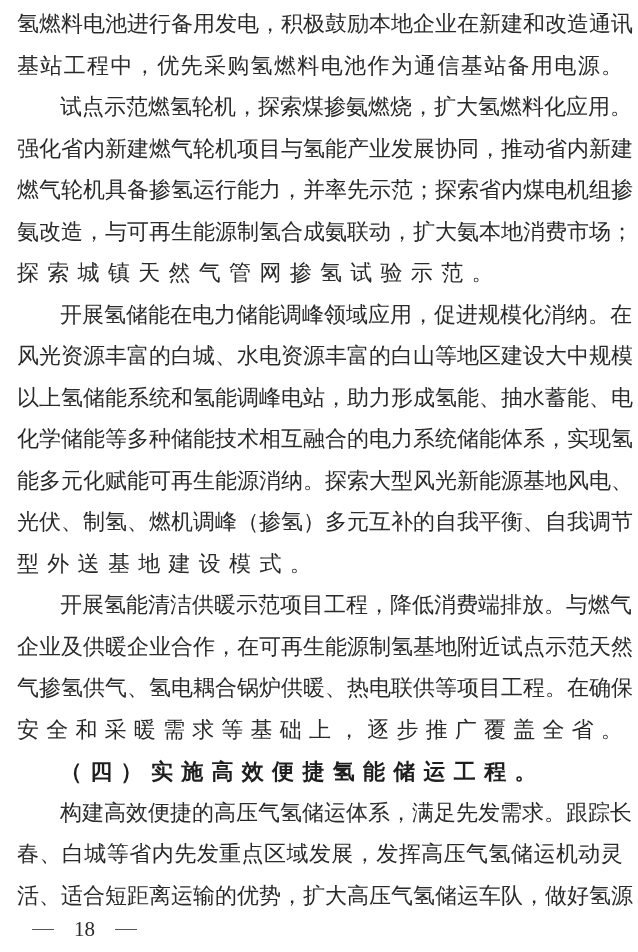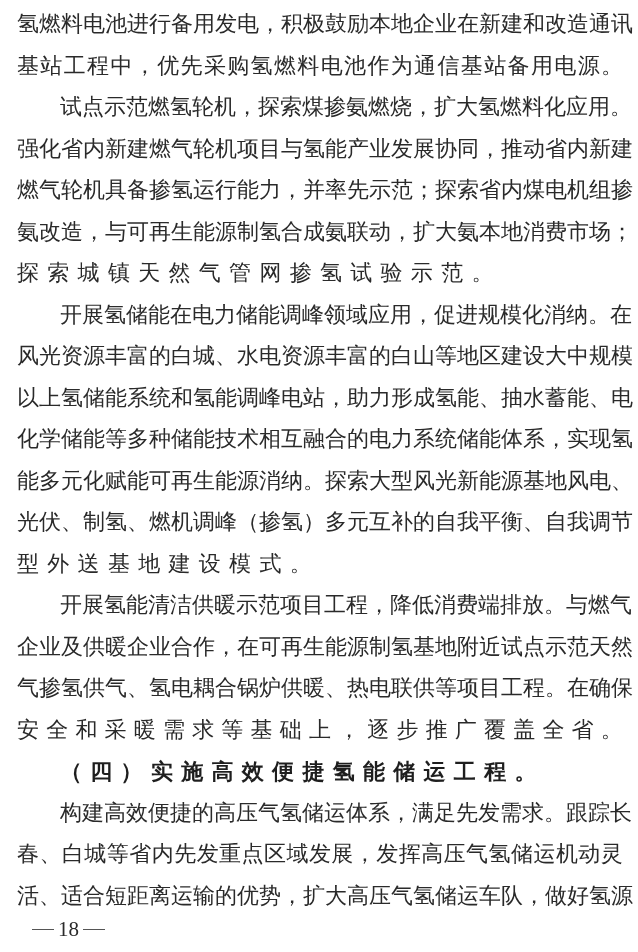--- a/index.html
+++ b/index.html
@@ -55,21 +55,21 @@
     position: absolute;
     left: 32px;
     top: 914px;
     height: 30px;
     line-height: 30px;
     font-size: 21px;
     font-family: "Liberation Serif", serif;
     color: #2a2a2a;
     display: flex;
     align-items: center;
-    gap: 4px;
+    gap: 20px;
     justify-content: space-between;
   }
   .page-number .dash {
     display: inline-block;
     width: 22px;
     height: 1px;
     background: #555;
   }
 </style>
 </head>

